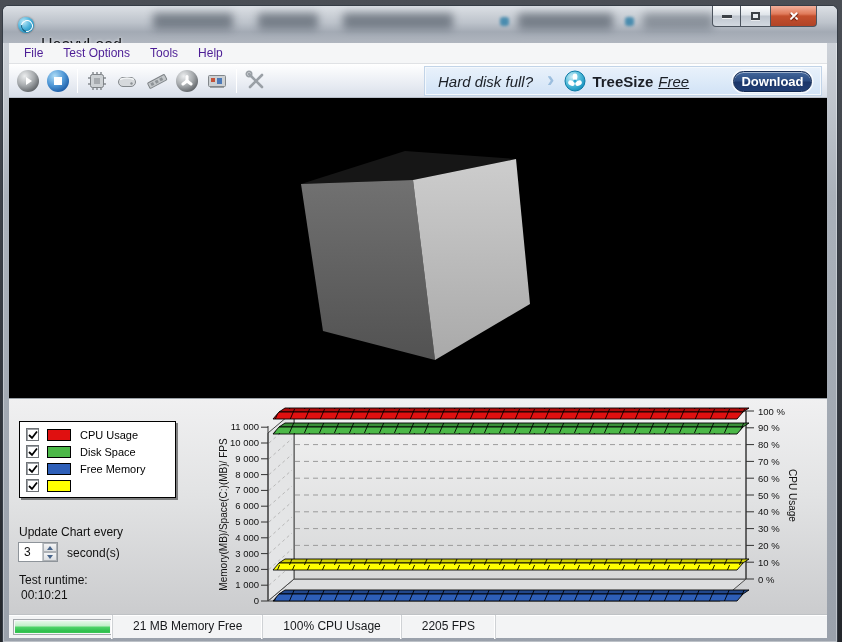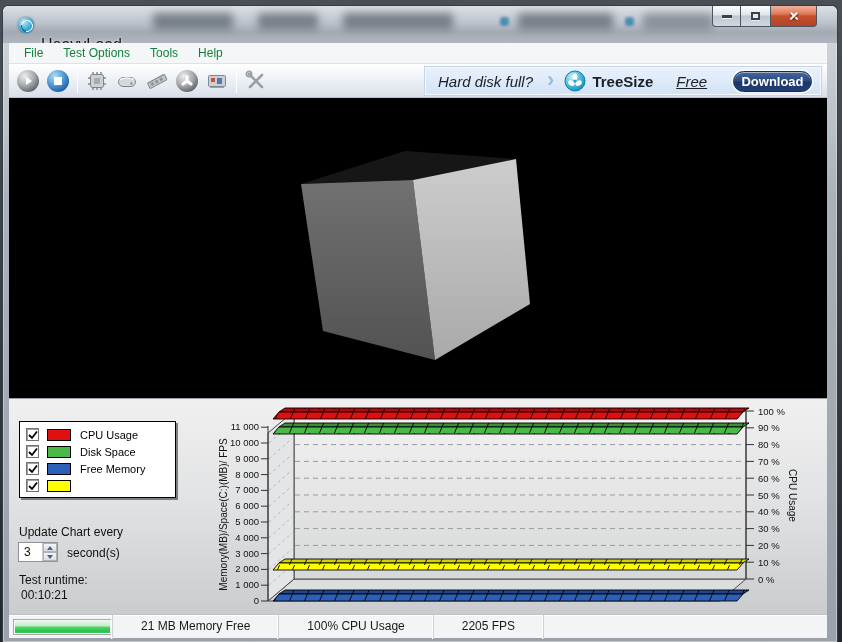--- a/index.html
+++ b/index.html
@@ -31,36 +31,36 @@
   .wb.close{width:47px;border-radius:0 0 4px 0;
       background:linear-gradient(180deg,#f3b09b 0%,#e07a5a 40%,#c4502e 50%,#b14427 100%);}
   .glyph-min{width:10px;height:3px;background:#3c4147;box-shadow:0 1px 0 rgba(255,255,255,.8);}
   .glyph-max{width:9px;height:8px;border:2px solid #3c4147;box-shadow:0 1px 0 rgba(255,255,255,.6);background:#e8ecf0;}
   .glyph-x{position:relative;width:12px;height:12px;}
   .glyph-x::before,.glyph-x::after{content:"";position:absolute;left:1px;top:5px;width:10px;height:2.4px;
       background:#fff;border-radius:1px;box-shadow:0 1px 1px rgba(90,20,5,.8);}
   .glyph-x::before{transform:rotate(45deg);} .glyph-x::after{transform:rotate(-45deg);}
   
   .client{position:absolute;left:6px;top:37px;width:818px;height:595px;background:#e9eaec;}
-  .menubar{height:21px;background:#f5f6f7;border-bottom:1px solid #e0e2e5;display:flex;align-items:center;font-size:12px;color:#15803d;padding-left:5px;}
+  .menubar{height:21px;background:#f5f6f7;border-bottom:1px solid #e0e2e5;display:flex;align-items:center;font-size:12px;color:#4c1d95;padding-left:5px;}
   .menu-item{padding:3px 10px;cursor:default;}
   .toolbar{height:34px;background:linear-gradient(180deg,#ffffff,#e7ebf2 65%,#d9dfe9);
            border-bottom:1px solid #b9bfc9;position:relative;display:flex;align-items:center;padding-left:4px;}
   .tbtn{width:30px;height:30px;display:flex;align-items:center;justify-content:center;}
   .tsep{width:1px;height:24px;background:#b4bac2;border-right:1px solid #fff;margin:0 4px;}
   .sphere{width:22px;height:22px;border-radius:50%;display:flex;align-items:center;justify-content:center;}
   .sphere.gray{background:radial-gradient(circle at 35% 28%,#eceeef,#a6aaad 45%,#606468 78%,#45484c);}
   .sphere.blue{background:radial-gradient(circle at 35% 28%,#aedcf5,#4f97d6 45%,#1c5ca6 78%,#124785);}
   .banner{position:absolute;left:416px;top:3px;width:396px;height:28px;
           background:linear-gradient(180deg,#e8f1fb,#d2e3f6);border:1px solid #f4f8fc;
           box-shadow:0 0 0 1px #c2d4e8;display:flex;align-items:center;font-size:15px;color:#1b1f26;}
   .banner .q{font-style:italic;margin-left:12px;}
   .banner .chev{color:#9cbede;font-size:22px;font-weight:bold;margin:0 10px 2px 14px;}
   .ts-name{font-weight:bold;margin-left:6px;}
-  .ts-free{font-style:italic;margin-left:23px;text-decoration:underline;}
+  .ts-free{font-style:italic;margin-left:5px;text-decoration:underline;}
   .dl-btn{margin-left:auto;margin-right:8px;width:79px;height:21px;border-radius:11px;
           background:linear-gradient(180deg,#44689c,#2a4a80 48%,#1b3569 52%,#213e74);
           border:1px solid #142a52;box-shadow:0 0 0 1.5px rgba(255,255,255,.75),0 1px 0 rgba(255,255,255,.5) inset;
           color:#fff;font-size:13px;font-weight:bold;display:flex;align-items:center;justify-content:center;}
   .viewport{height:300px;background:#000;position:relative;}
   
   .panel{height:216px;position:relative;background:linear-gradient(180deg,#f0f0f1 0%,#e2e3e4 45%,#cbccce 100%);
          border-top:1px solid #9aa0a6;font-size:12px;color:#111;}
   .legend{position:absolute;left:10px;top:22px;width:157px;height:77px;background:#fff;
           border:1px solid #000;box-shadow:2px 2px 0 rgba(40,40,40,.55);padding:4px 6px;}
@@ -80,21 +80,21 @@
   .rt-label{position:absolute;left:10px;top:174px;}
   .rt-value{position:absolute;left:12px;top:189px;}
   .vlabel{position:absolute;font-size:10px;color:#111;text-align:center;white-space:nowrap;}
   .vlabel.left{left:114px;top:110px;width:200px;transform:rotate(-90deg);}
   .vlabel.right{left:743px;top:91px;width:80px;transform:rotate(90deg);}
   
   .statusbar{height:24px;background:#f3f4f5;border-top:1px solid #bfc2c5;box-shadow:inset 0 1px 0 #fff;
              display:flex;align-items:center;font-size:12px;color:#17191c;}
   .pbar{margin-left:4px;width:99px;height:16px;border:1px solid #a6aaae;background:#f6f7f8;padding:1px;}
   .pfill{height:100%;width:100%;background:linear-gradient(180deg,#e5f8e8 0%,#c2efc9 40%,#4ed368 52%,#2fbf4d 85%,#3cc857 100%);}
-  .scell{height:24px;line-height:23px;padding:0 28px;border-left:1px solid #cfd2d5;box-shadow:-1px 0 0 #fff;}
+  .scell{height:24px;line-height:23px;padding:0 20px;border-left:1px solid #cfd2d5;box-shadow:-1px 0 0 #fff;}
   .scell:first-of-type{margin-left:6px;}
   .send{width:1px;height:24px;border-left:1px solid #cfd2d5;box-shadow:-1px 0 0 #fff;}
   svg text{font-family:"Liberation Sans","DejaVu Sans",sans-serif;}
 </style>
 </head>
 <body>
 
 <div id="stage">
   <div class="window">
 

